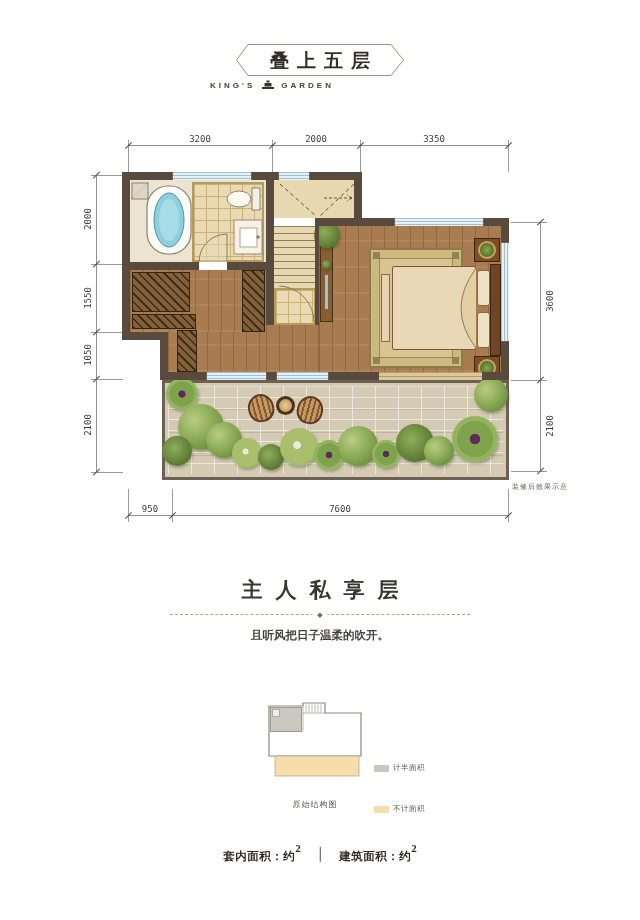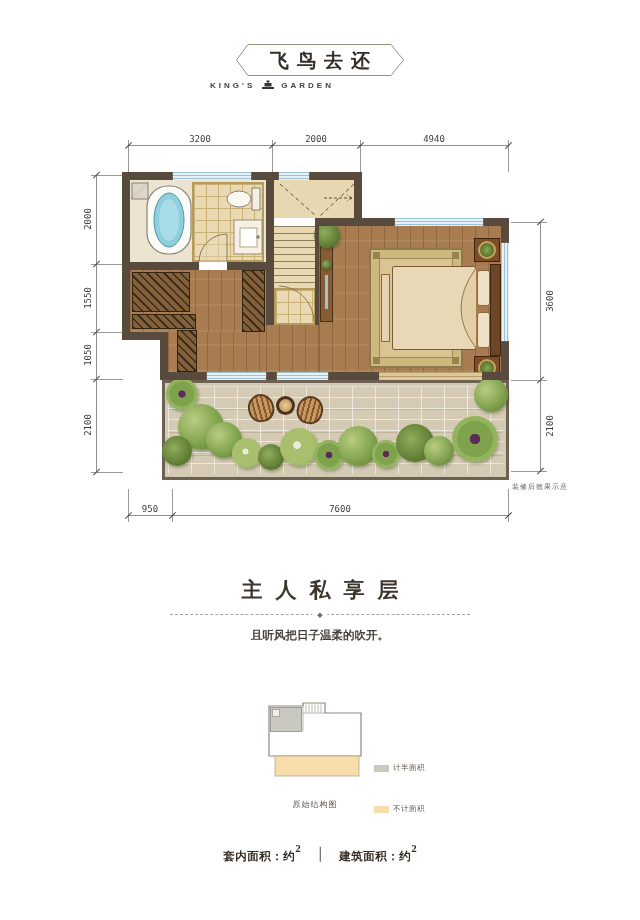--- a/index.html
+++ b/index.html
@@ -113,21 +113,21 @@
 </style>
 </head>
 <body>
 
 <div class="page">
 
   <div class="hd-box">
     <svg width="168" height="32" viewBox="0 0 168 32">
       <polygon points="12,0.5 155,0.5 167.5,16 155,31.5 12,31.5 0.5,16" fill="#ffffff" stroke="#97907f" stroke-width="1"></polygon>
     </svg>
-    <div class="hd-title">飞鸟去还</div>
+    <div class="hd-title">叠上五层</div>
   </div>
   <div class="brand">
     <b>KING'S</b>
     <svg width="14" height="10" viewBox="0 0 14 10">
       <rect x="1" y="7" width="12" height="2" fill="#3a342c"></rect>
       <rect x="3.5" y="3" width="7" height="3.5" fill="#3a342c"></rect>
       <rect x="5.5" y="0.5" width="3" height="2" fill="#3a342c"></rect>
     </svg>
     <b>GARDEN</b>
   </div>
@@ -246,21 +246,21 @@
     <i class="tk" style="left:0;"></i>
       <i class="sl" style="left:0;"></i>
     <i class="tk" style="left:144px;"></i>
       <i class="sl" style="left:144px;"></i>
     <i class="tk" style="left:232px;"></i>
       <i class="sl" style="left:232px;"></i>
     <i class="tk" style="left:380px;"></i>
       <i class="sl" style="left:380px;"></i>
     <b class="dlab" style="left:72px;">3200</b>
     <b class="dlab" style="left:188px;">2000</b>
-    <b class="dlab" style="left:306px;">4940</b>
+    <b class="dlab" style="left:306px;">3350</b>
   </div>
 
   <div class="dim dim-v dim-left" style="left:96px;top:175px;height:298px;">
     <i class="tk" style="top:0;"></i>
       <i class="sl" style="top:0;"></i>
     <i class="tk" style="top:89px;"></i>
       <i class="sl" style="top:89px;"></i>
     <i class="tk" style="top:157px;"></i>
       <i class="sl" style="top:157px;"></i>
     <i class="tk" style="top:204px;"></i>

